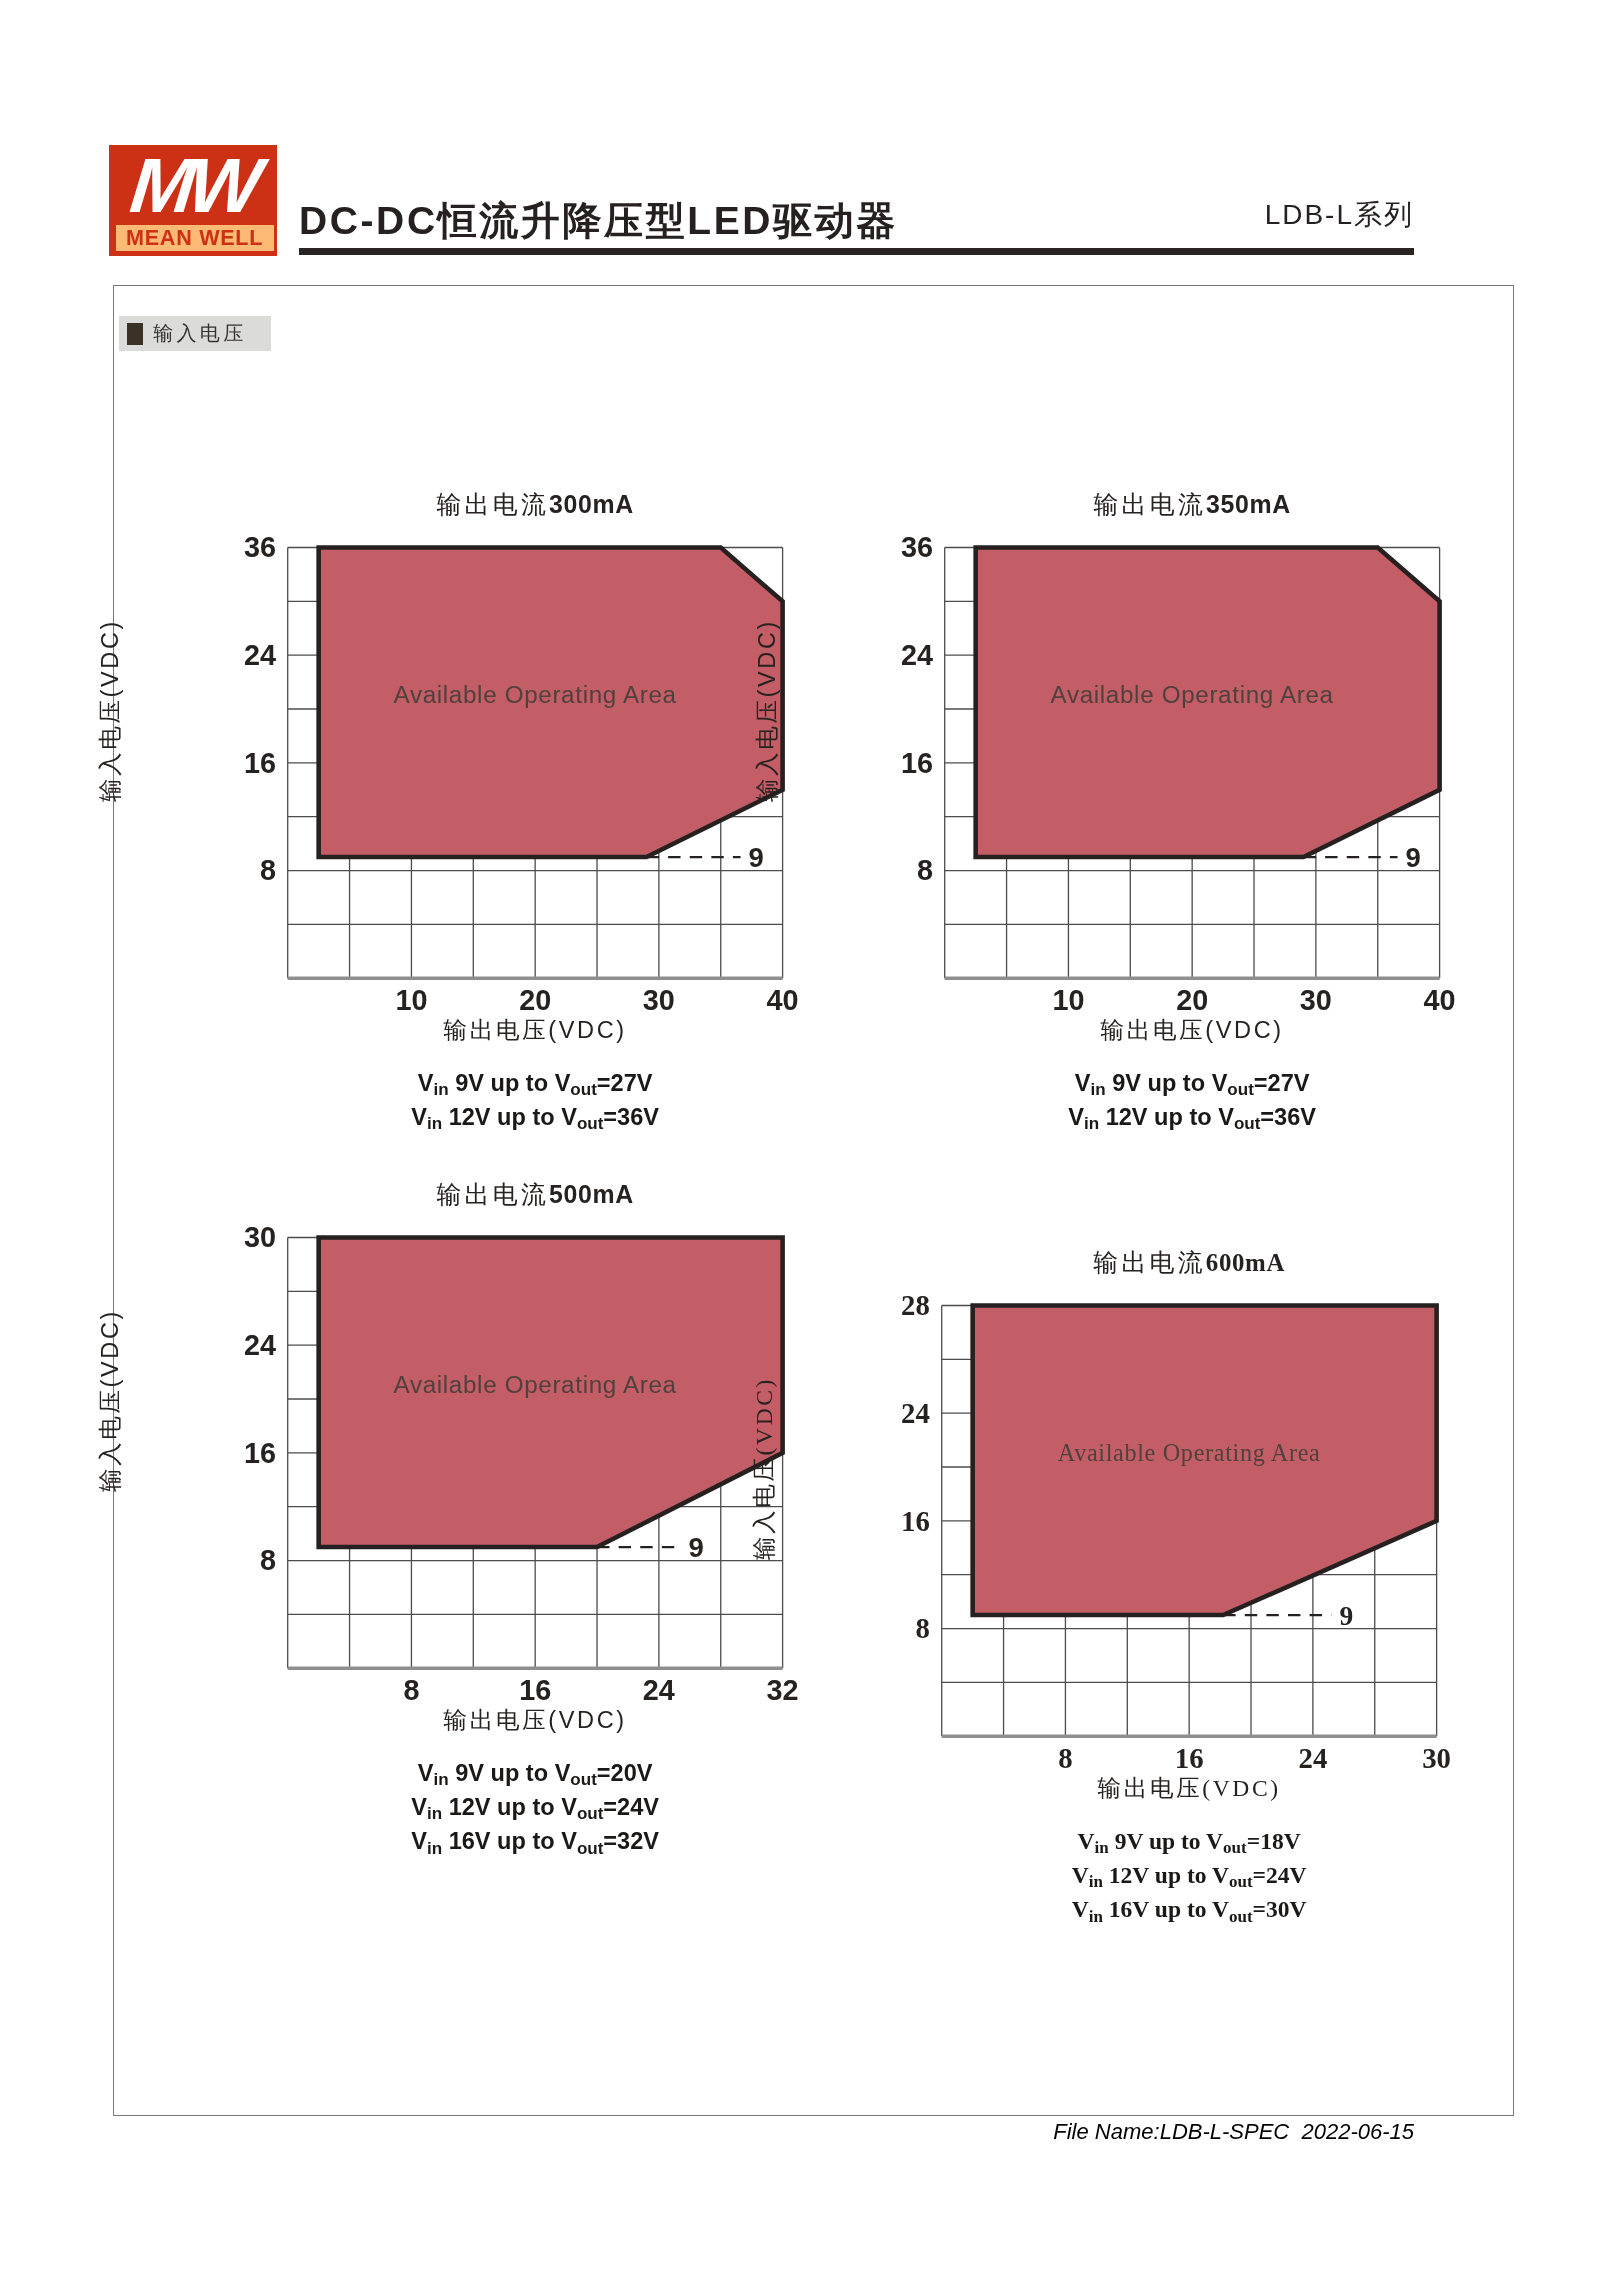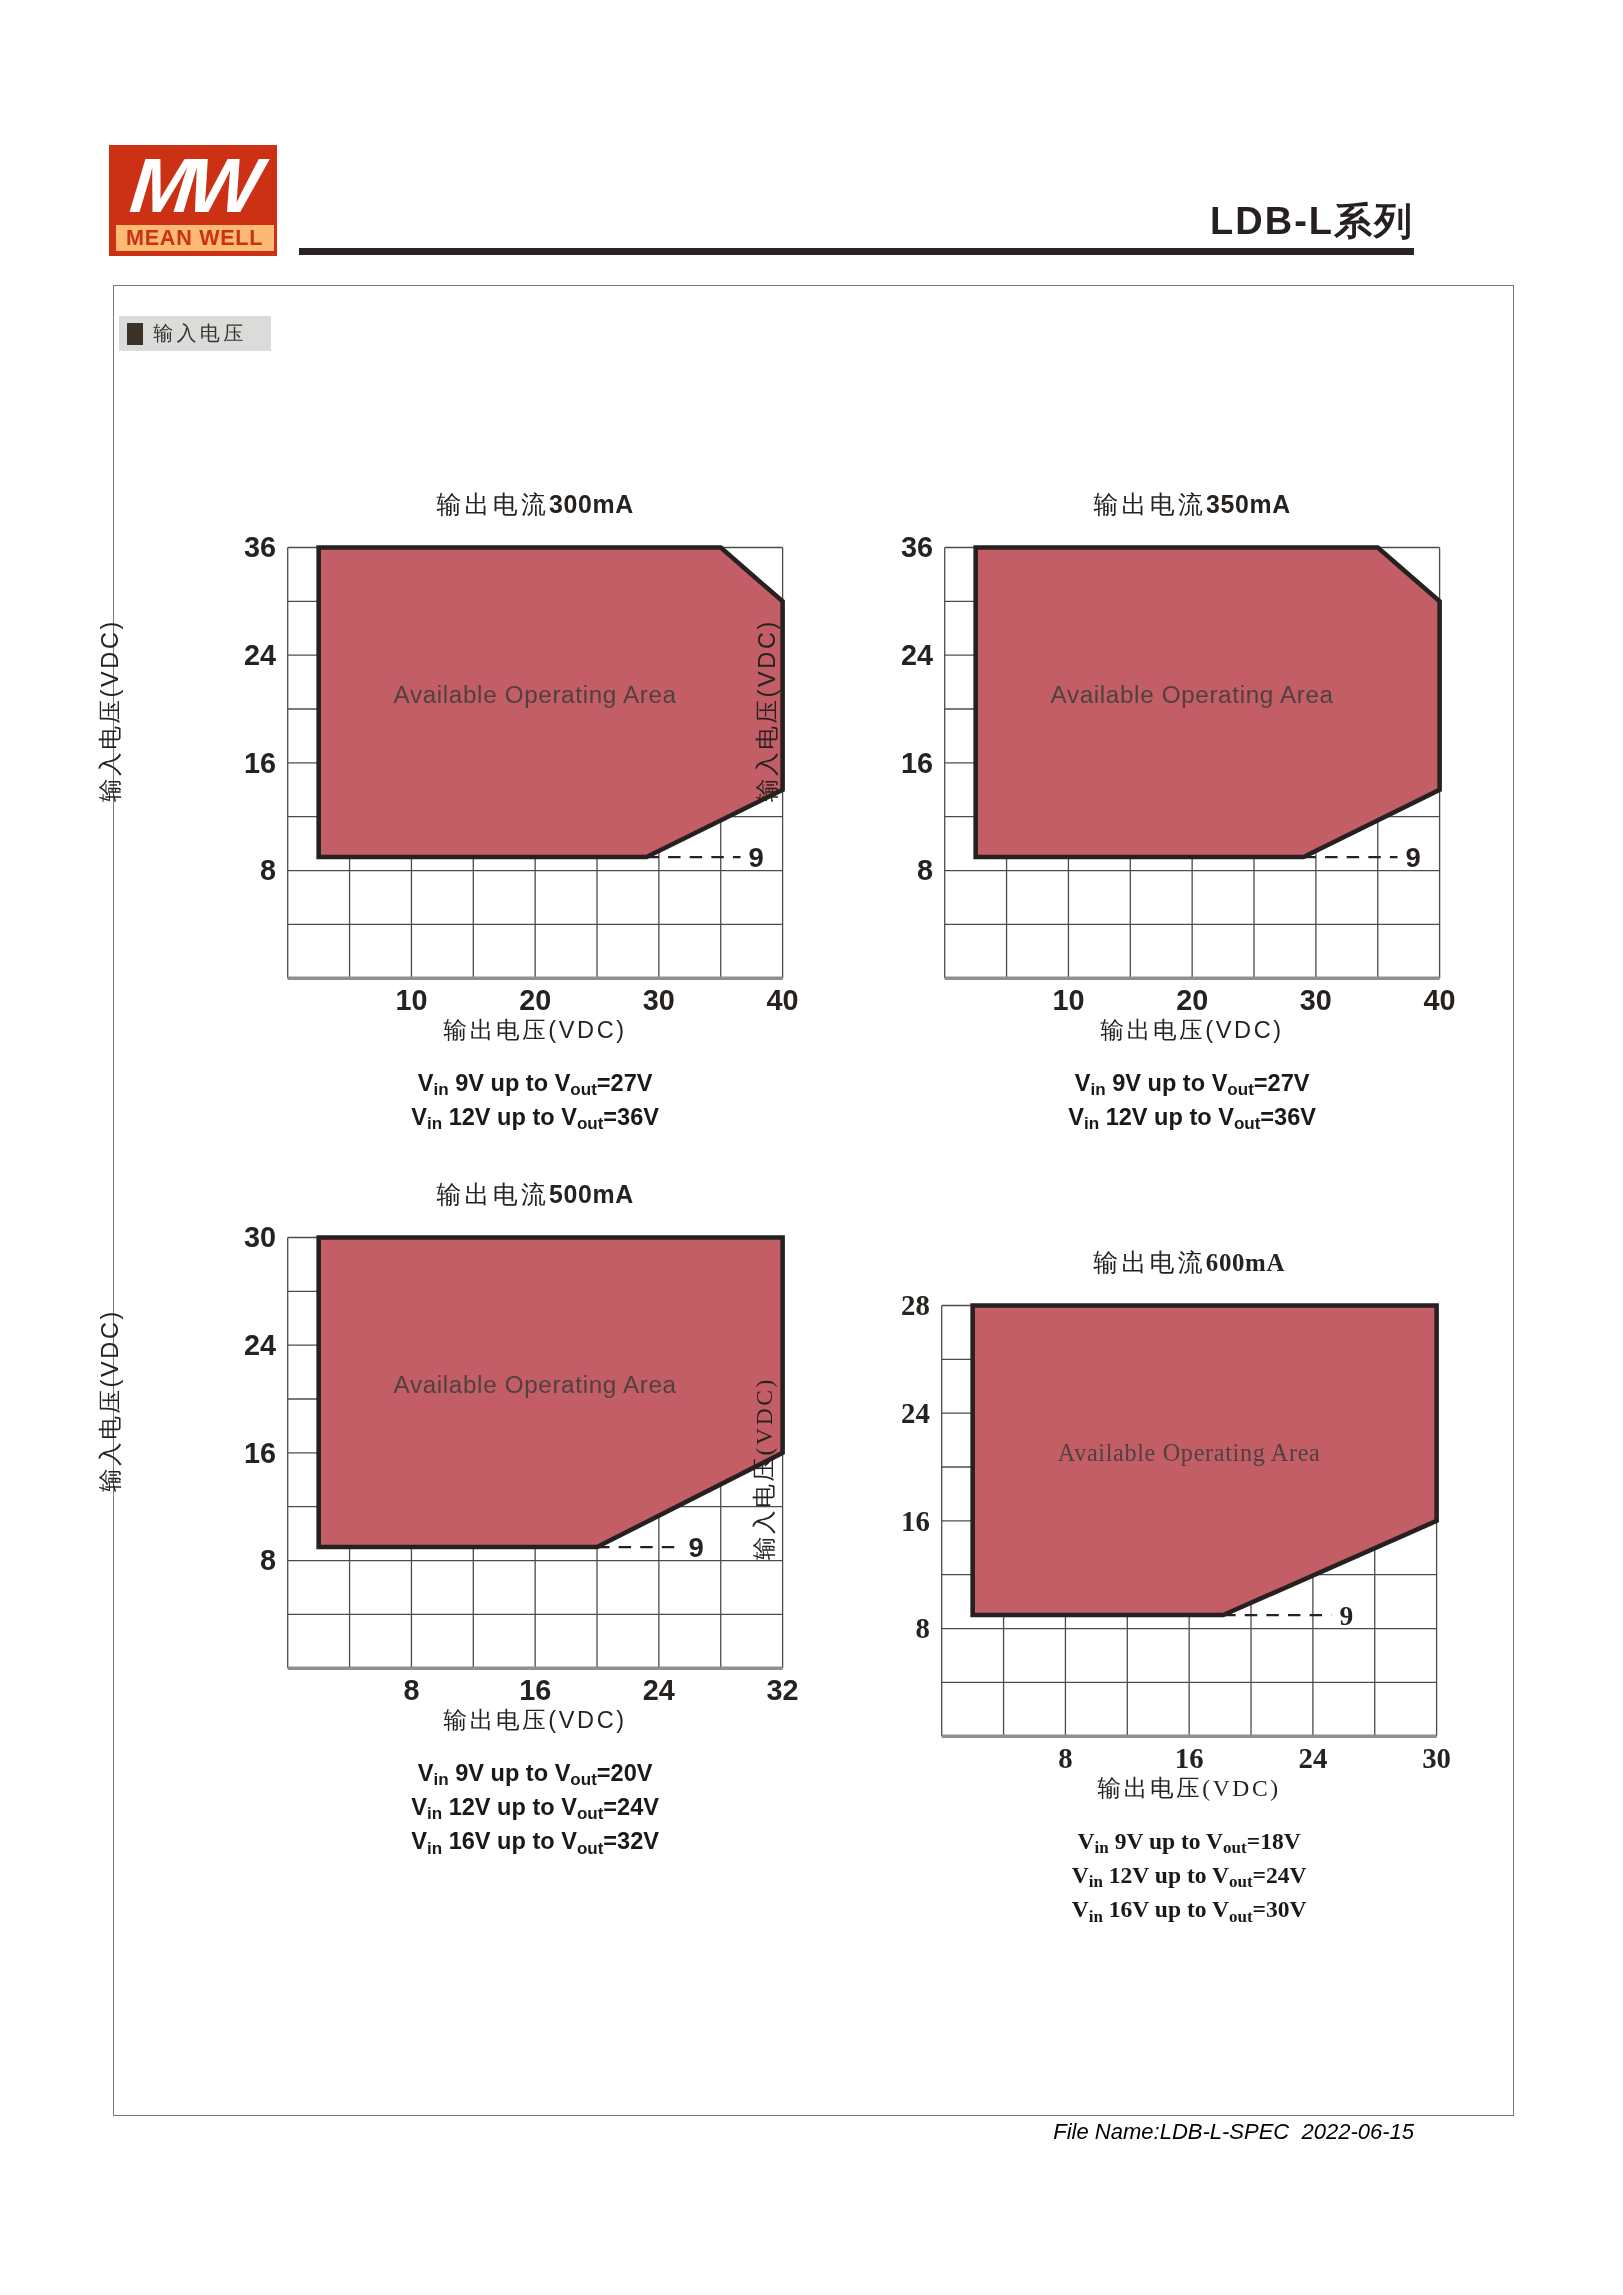--- a/index.html
+++ b/index.html
@@ -17,21 +17,21 @@
   .logo-band{
     position:absolute; left:6.5px; right:3.3px; bottom:5.2px; height:26px;
     background:#fdba74; display:flex; align-items:center; justify-content:center;
   }
   .logo-band span{color:#cc3116; font-weight:bold; font-size:21.6px; letter-spacing:0.7px; transform:scaleY(1.05);}
   .doc-title{
     position:absolute; left:299px; top:194px; font-size:39px; font-weight:bold;
     color:#262120; letter-spacing:2.6px; white-space:nowrap;
   }
   .doc-series{
-    position:absolute; right:209px; top:196px; font-size:38px; font-weight:bold;
+    position:absolute; right:209px; top:196px; font-size:28px; font-weight:normal;
     color:#262120; letter-spacing:2px; white-space:nowrap;
   }
   .title-rule{position:absolute; left:299px; top:248px; width:1115px; height:6.5px; background:#2a2523;}
   
   .content-box{position:absolute; left:113px; top:285px; width:1399px; height:1829px; border:1.3px solid #7b7774; background:#ffffff;}
   .section-band{
     position:absolute; left:5.2px; top:30px; width:152px; height:35px; background:#dbdbd9;
     display:flex; align-items:center;
   }
   .band-square{width:15.7px; height:22px; background:#3a3127; margin-left:7.9px;}
@@ -62,20 +62,21 @@
 <body>
 
 <div class="page">
 
   <div class="logo">
     <div class="logo-mw">MW</div>
     <div class="logo-band">
       <span>MEAN WELL</span>
     </div>
   </div>
+  <div class="doc-title">DC-DC恒流升降压型LED驱动器</div>
   <div class="doc-series">LDB-L系列</div>
   <div class="title-rule"></div>
 
   <div class="content-box">
     <div class="section-band">
       <div class="band-square"></div>
       <div class="band-title">输入电压</div>
     </div>
   </div>
 

